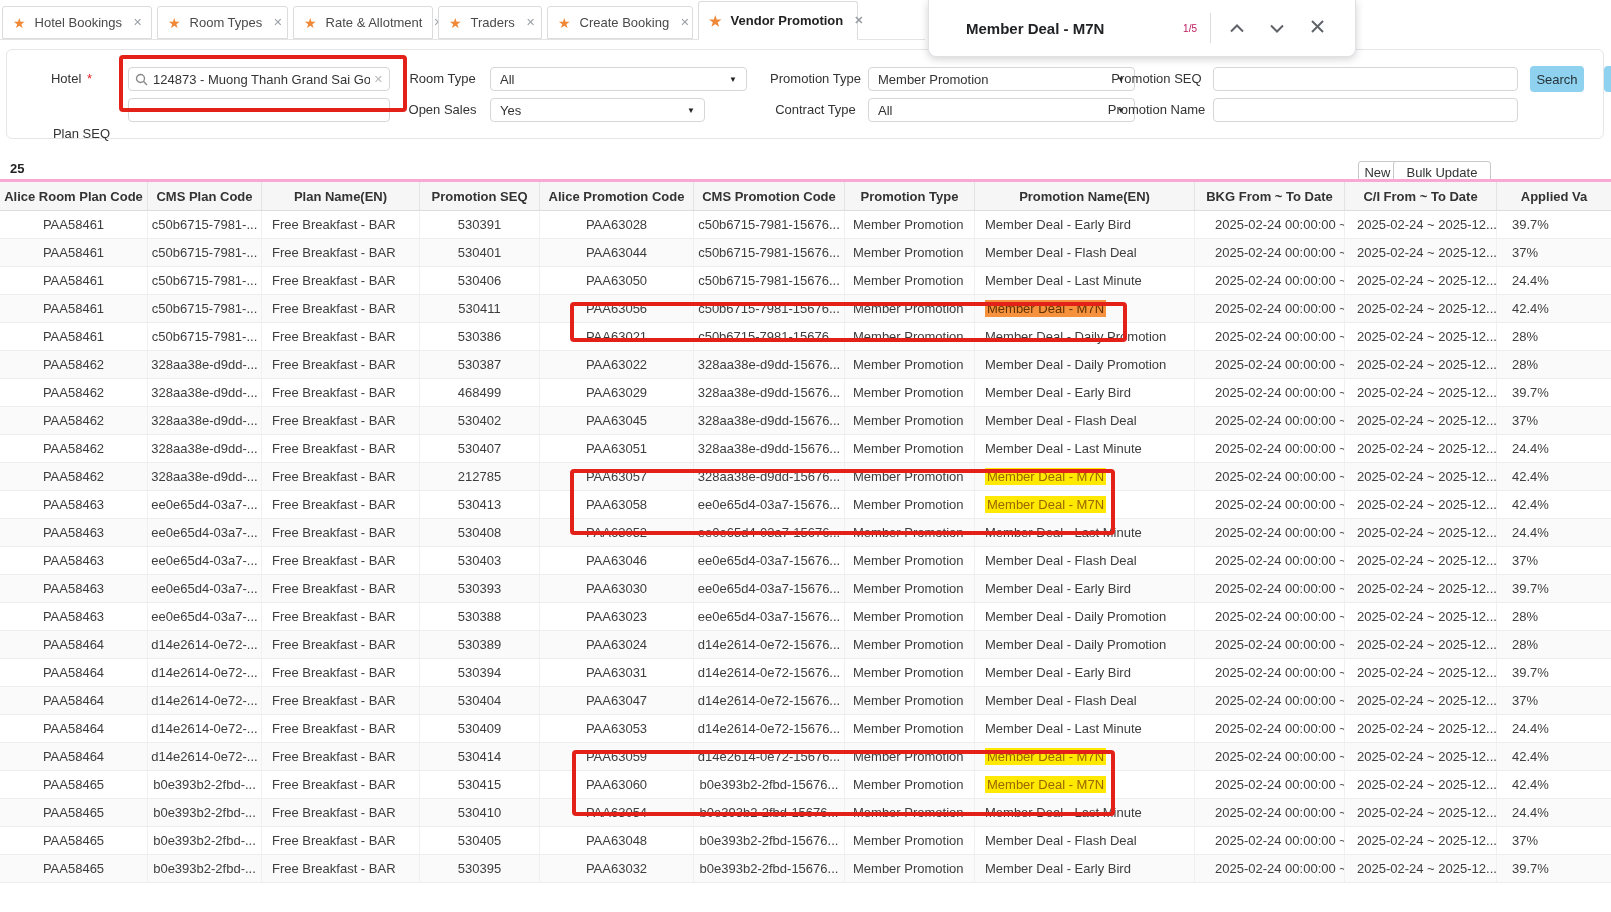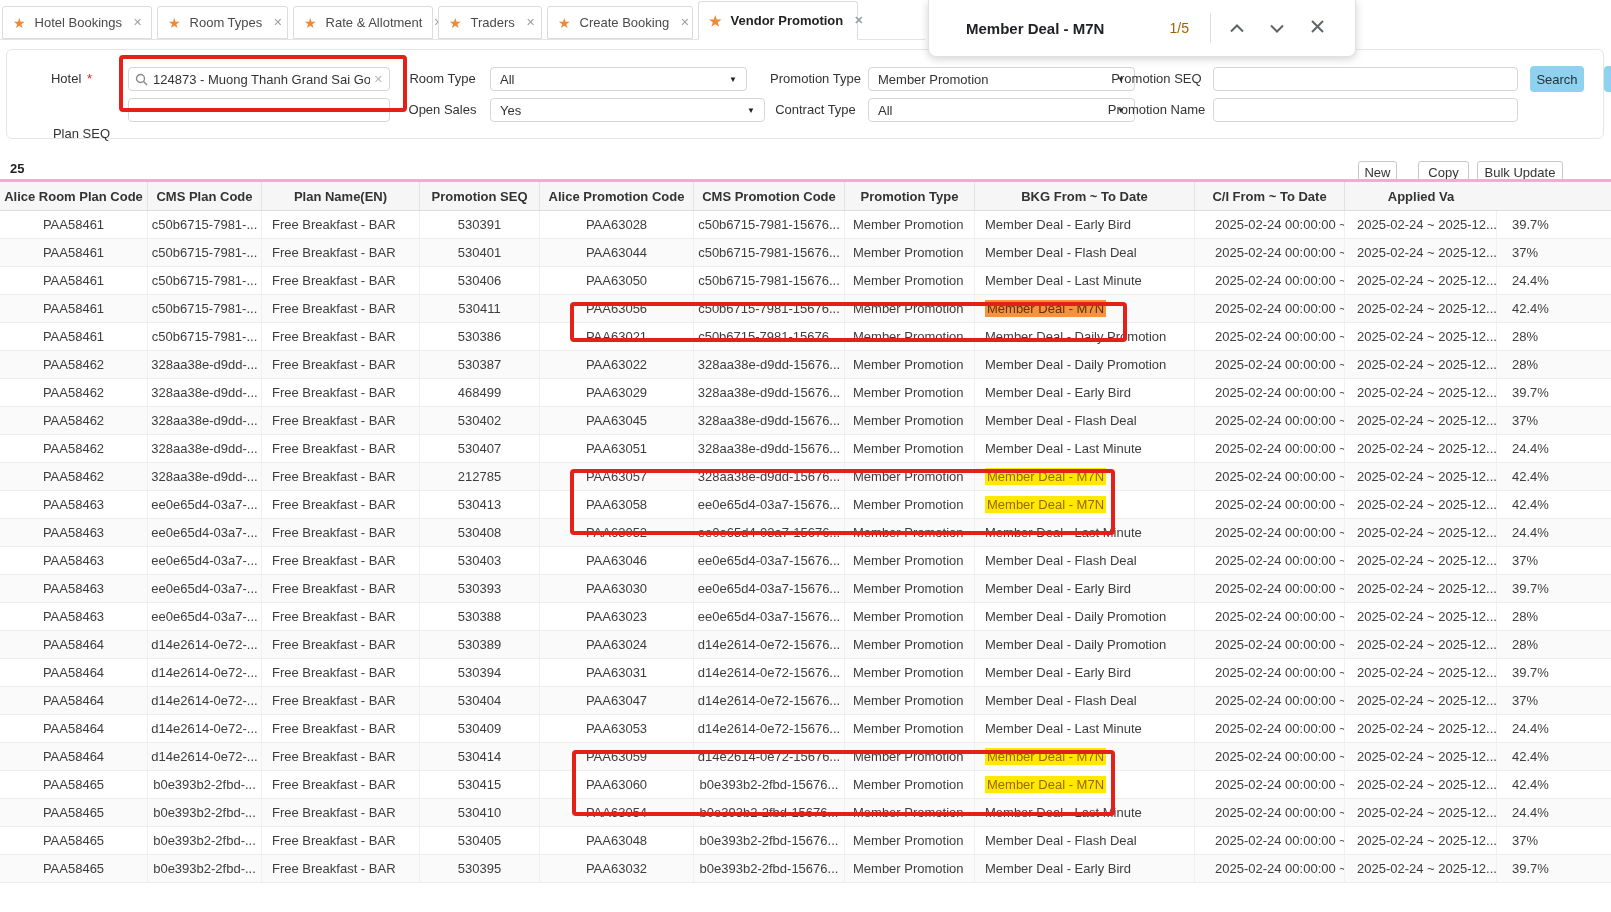--- a/index.html
+++ b/index.html
@@ -21,21 +21,21 @@
   .tab-hotel-bookings{width:150px}.tab-room-types{width:131px}.tab-rate-allotment{width:140px}
   .tab-traders{width:104px}.tab-create-booking{width:146px}.tab-vendor-promotion{width:160px}
   .tab .lbl { flex:1; text-align:center; white-space:nowrap; }
 
   
   #findbar { position:absolute; left:928px; top:0; width:428px; height:57px;
              background:#fff; border:1px solid #dfe1e5; border-top:none;
              border-radius:0 0 8px 8px; box-shadow:0 2px 8px rgba(0,0,0,.18);
              display:flex; align-items:center; padding:0 18px 0 37px; z-index:30; }
   #findbar .query { flex:1; font-size:15px; font-weight:bold; color:#202124; white-space:nowrap; }
-  #findbar .matches { font-size:14px; color:#a16207; margin-right:21px; }
+  #findbar .matches { font-size:10px; color:#be185d; margin-right:13px; }
   #findbar .divider { width:1px; height:30px; background:#dadce0; margin-right:6px; }
   .findbtn { width:40px; height:36px; display:flex; align-items:center; justify-content:center;
              border:none; background:transparent; cursor:pointer; }
   .findbtn svg { stroke:#5f6368; stroke-width:2; fill:none; }
 
   
   #filtercard { position:absolute; left:6px; top:49px; width:1598px; height:90px;
                 border:1px solid #e6e6e6; border-radius:6px; background:#fff; }
   .flabel { position:absolute; height:24px; line-height:24px; font-size:13px; color:#333;
             text-align:center; white-space:nowrap; }
@@ -55,21 +55,21 @@
                font-size:13px; color:#263238; cursor:pointer;
                font-family:"Liberation Sans", sans-serif; }
   #searchextra { position:absolute; left:1604px; top:66px; width:7px; height:26px;
                  background:var(--searchblue); border-radius:4px 0 0 4px; }
 
   
   #rowcount { position:absolute; left:10px; top:161px; font-size:13px; font-weight:bold; color:#222; }
   .toolbtn { position:absolute; top:161px; height:22px; background:#fff; border:1px solid #c8c8c8;
              border-radius:3px; font-size:13px; color:#333; cursor:pointer;
              font-family:"Liberation Sans", sans-serif; }
-  #btn-new{left:1358px;width:39px} #btn-copy{left:1418px;width:51px} #btn-bulk{left:1477px;width:86px}
+  #btn-new{left:1358px;width:39px} #btn-copy{left:1418px;width:51px} #btn-bulk{left:1393px;width:98px}
 
   
   #table { position:absolute; left:0; top:179px; width:1611px; border-top:3px solid #f9a8d4; }
   .gridrow { display:grid; grid-template-columns:148px 114px 158px 120px 154px 151px 130px 220px 150px 152px 114px; }
   #thead { background:#f6f6f6; border-bottom:1px solid #dcdcdc; height:29px; }
   .th { display:flex; align-items:center; justify-content:center; font-size:13px; font-weight:bold;
         color:#333; border-right:1px solid #e3e3e3; overflow:hidden; white-space:nowrap; }
   .th:last-child { border-right:none; }
   .tr { height:28px; border-bottom:1px solid #ededed; background:#fff; cursor:pointer; }
   .tr:nth-child(even) { background:#fafafa; }
@@ -169,21 +169,21 @@
   <span class="flabel" style="left:40px;top:98px;width:83px;margin-top:24px;">Plan SEQ</span>
   <input class="ctl plaininput" style="left: 128px; top: 98px; width: 262px; position: absolute;" type="text" value="">
 
   <span class="flabel" style="left:400px;top:67px;width:85px;">Room Type</span>
   <div class="ctl select" style="left:490px;top:67px;width:257px;">
     <span class="val">All</span>
     <span class="arrow">▼</span>
   </div>
 
   <span class="flabel" style="left:400px;top:98px;width:85px;">Open Sales</span>
-  <div class="ctl select" style="left:490px;top:98px;width:275px;">
+  <div class="ctl select" style="left:490px;top:98px;width:215px;">
     <span class="val">Yes</span>
     <span class="arrow">▼</span>
   </div>
 
   <span class="flabel" style="left:768px;top:67px;width:95px;">Promotion Type</span>
   <div class="ctl select" style="left:868px;top:67px;width:267px;">
     <span class="val">Member Promotion</span>
     <span class="arrow">▼</span>
   </div>
 
@@ -209,20 +209,21 @@
 
   <div id="table">
     <div id="thead" class="gridrow">
         <div class="th c0">Alice Room Plan Code</div>
         <div class="th c1">CMS Plan Code</div>
         <div class="th c2">Plan Name(EN)</div>
         <div class="th c3">Promotion SEQ</div>
         <div class="th c4">Alice Promotion Code</div>
         <div class="th c5">CMS Promotion Code</div>
         <div class="th c6">Promotion Type</div>
+        <div class="th c7">Promotion Name(EN)</div>
         <div class="th c8">BKG From ~ To Date</div>
         <div class="th c9">C/I From ~ To Date</div>
         <div class="th c10">Applied Va</div>
       </div>
     <div id="tbody">
         <div class="tr gridrow">
           <div class="td c0">PAA58461</div>
           <div class="td c1">c50b6715-7981-...</div>
           <div class="td c2">Free Breakfast - BAR</div>
           <div class="td c3">530391</div>

